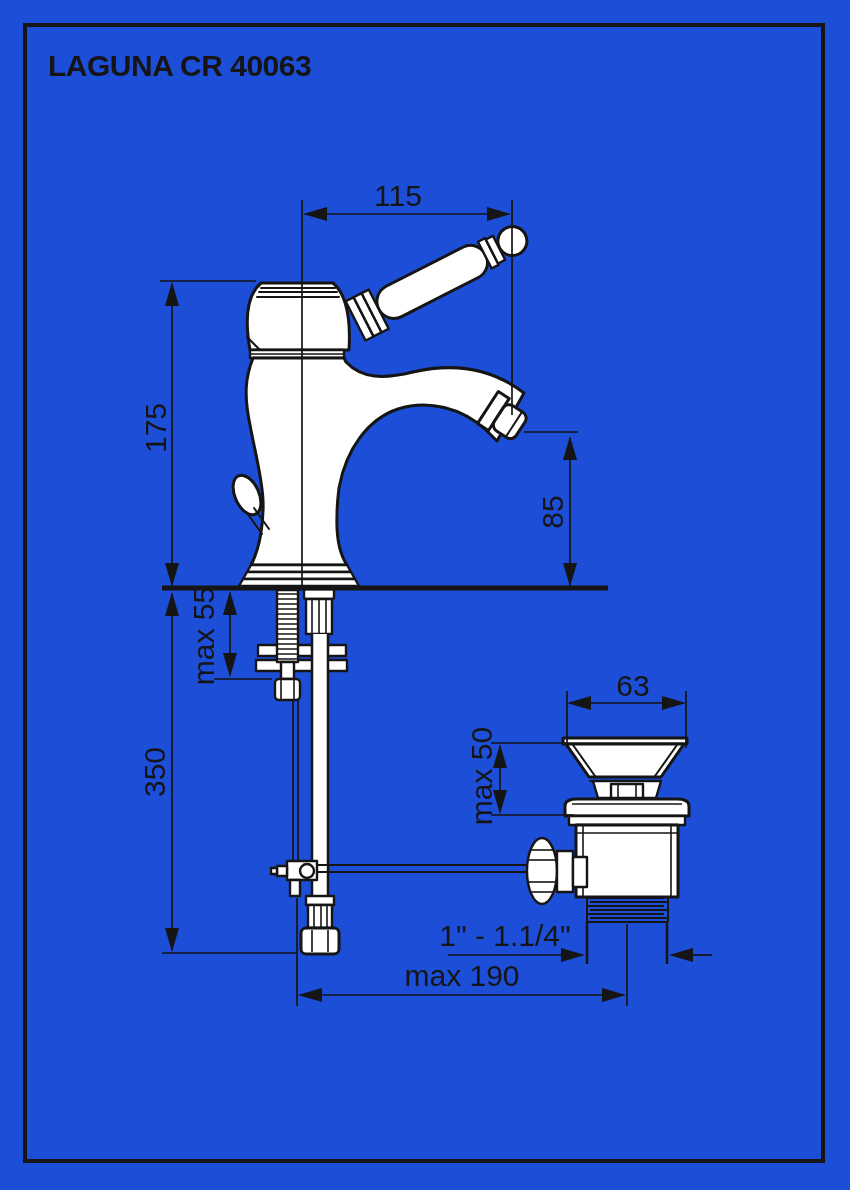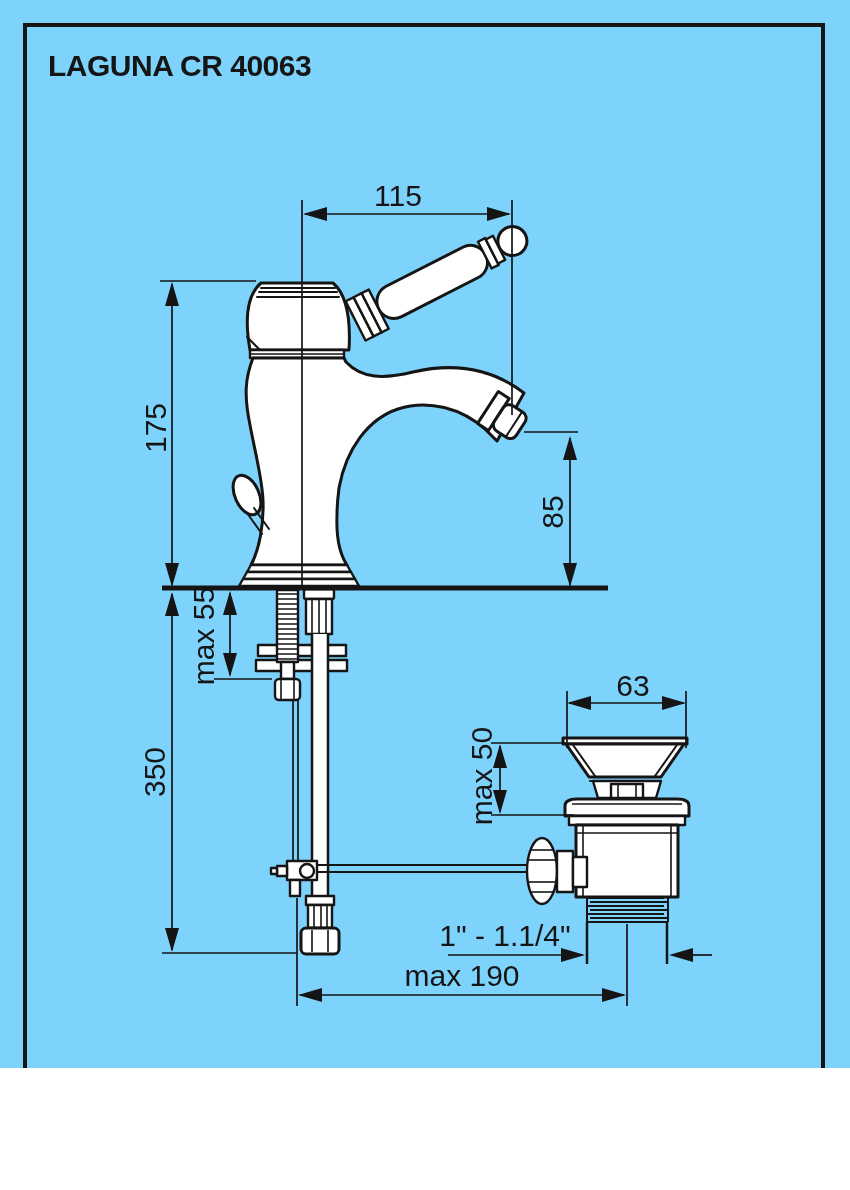--- a/index.html
+++ b/index.html
@@ -1,16 +1,16 @@
 <!DOCTYPE html>
 <html><head>
 <meta charset="utf-8">
 <style>
   html,body{margin:0;padding:0;background:#ffffff;}
-  .page{position:relative;width:850px;height:1068px;background:#7dd3fc;overflow:hidden;
+  .page{position:relative;width:850px;height:1190px;background:#1d4ed8;overflow:hidden;
         font-family:"Liberation Sans",sans-serif;}
   svg{position:absolute;left:0;top:0;}
   .ink{stroke:#151515;fill:none;}
   .outline{stroke:#151515;stroke-width:3;fill:#ffffff;stroke-linejoin:round;stroke-linecap:round;}
   .outline2{stroke:#151515;stroke-width:2.4;fill:#ffffff;stroke-linejoin:round;}
   .detail{stroke:#151515;stroke-width:2;fill:none;stroke-linecap:round;}
   .thin{stroke:#151515;stroke-width:1.6;fill:none;}
   .dimline{stroke:#151515;stroke-width:1.7;fill:none;}
   .arrow{fill:#151515;stroke:none;}
   .dimtext{font-family:"Liberation Sans",sans-serif;font-size:30px;fill:#151515;}

